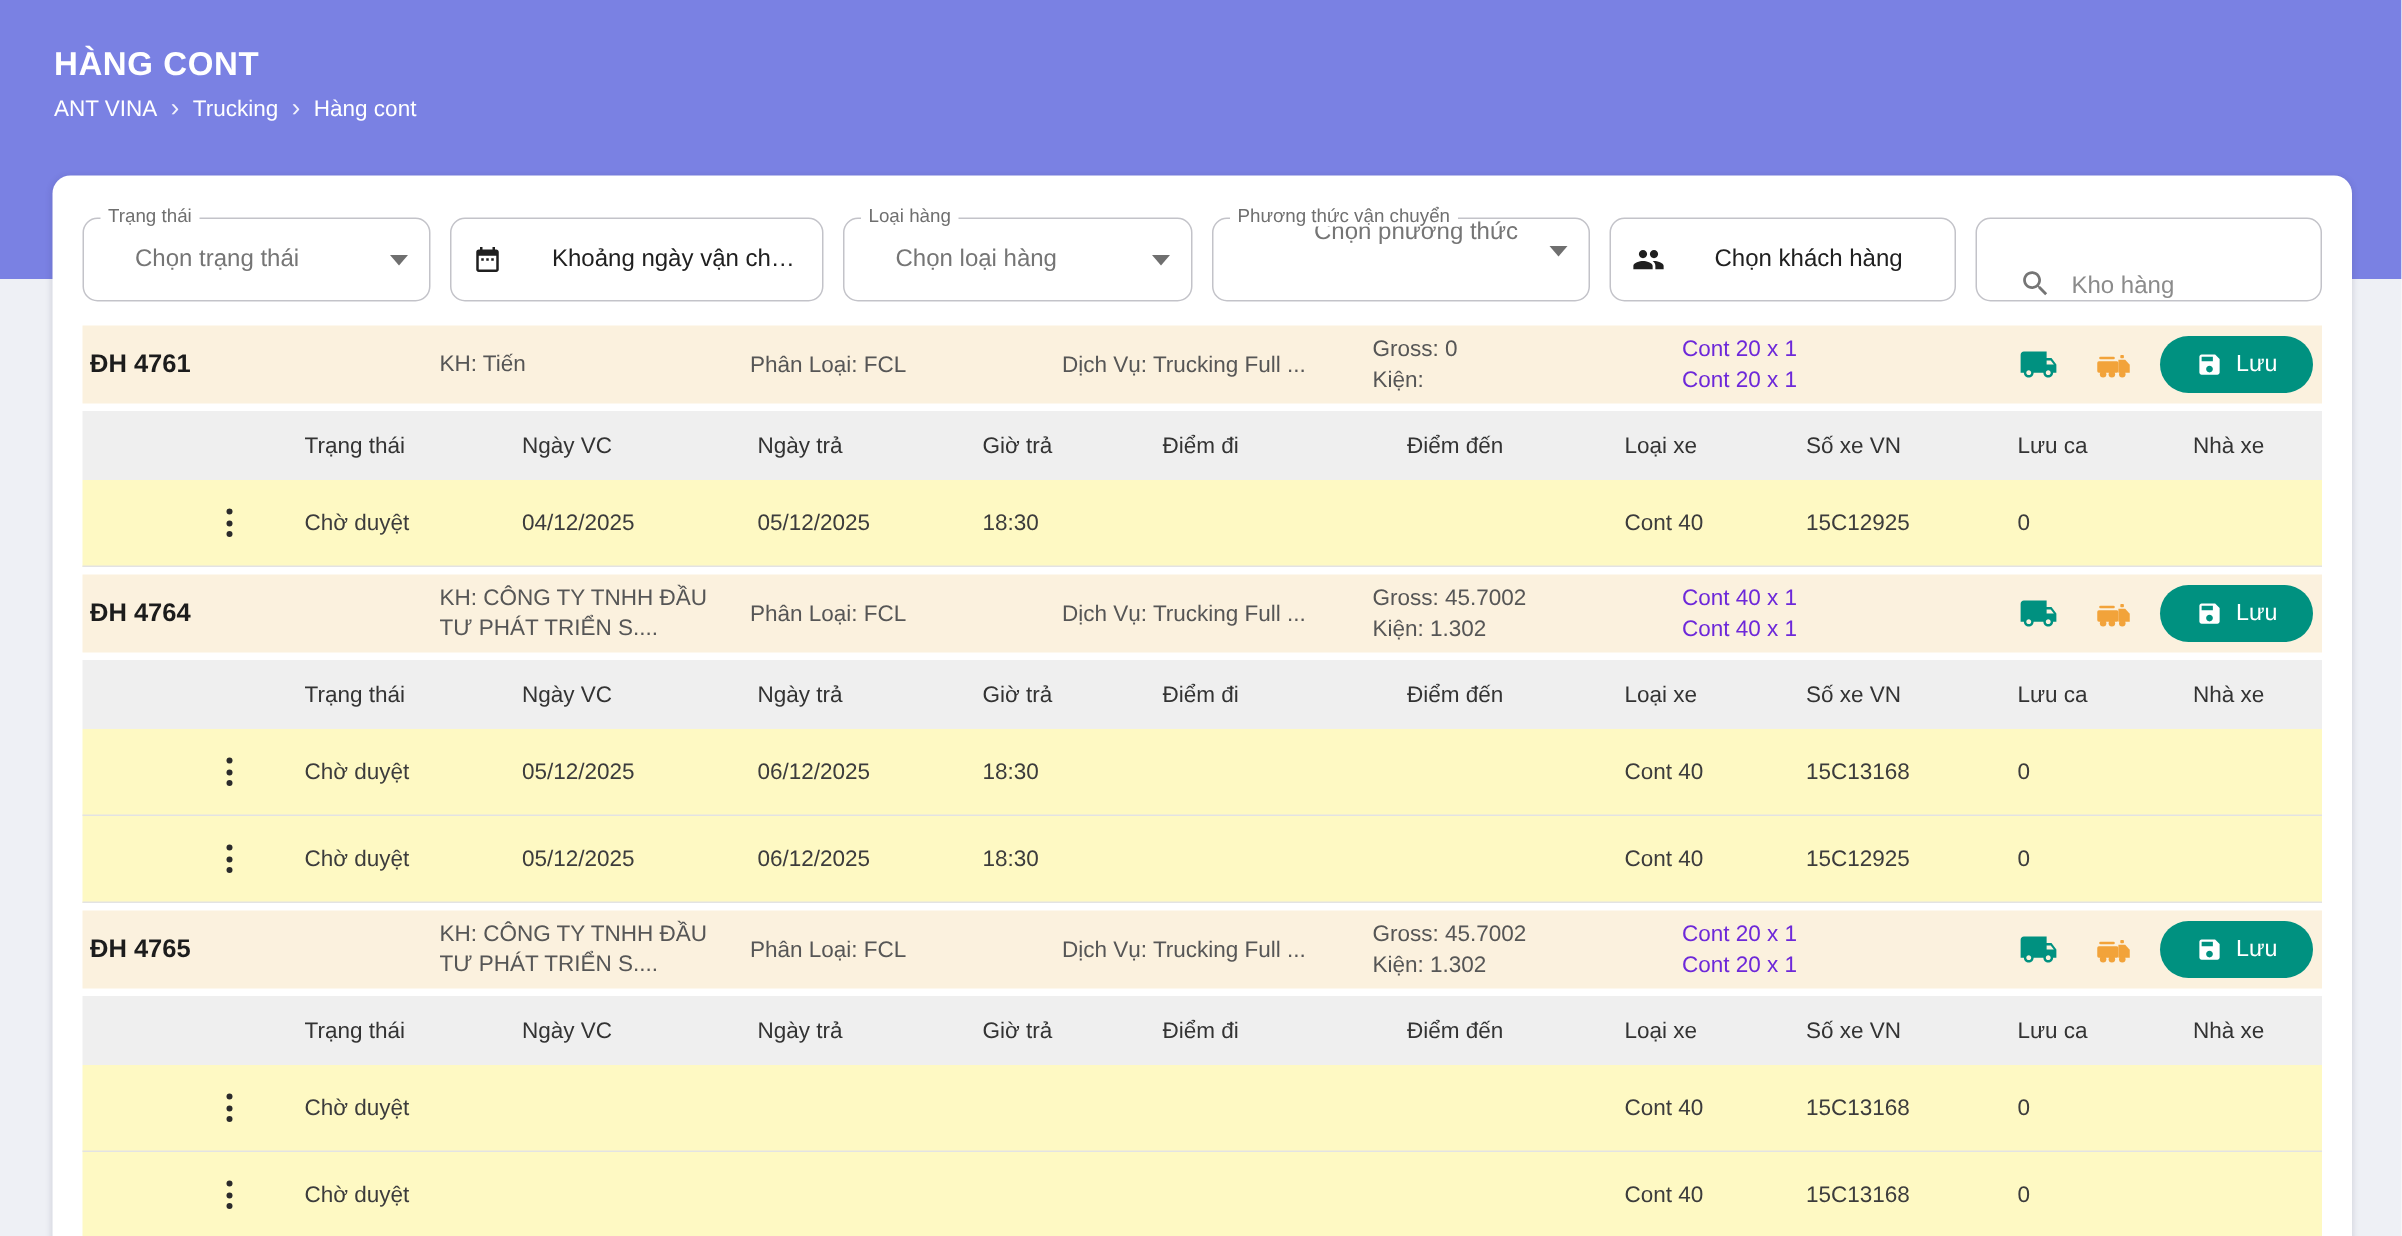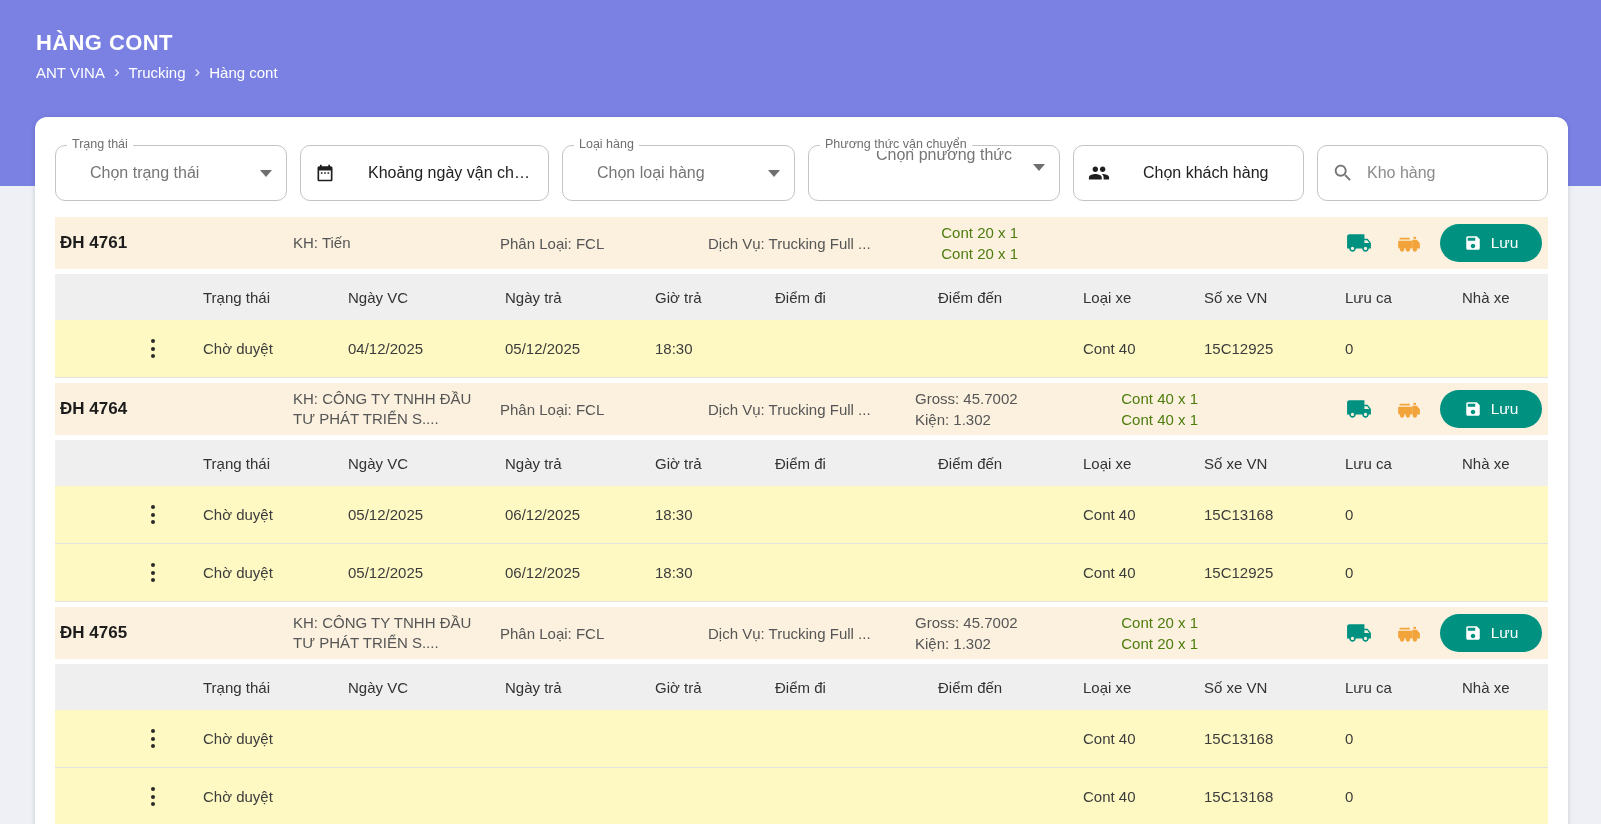--- a/index.html
+++ b/index.html
@@ -47,21 +47,21 @@
     margin-left: auto; width: 0; height: 0;
     border-left: 6px solid transparent; border-right: 6px solid transparent;
     border-top: 7px solid #6f6f6f;
   }
   .fctl .lead-icon { display: inline-flex; margin-right: 13px; flex: none; }
   .f-status { width: 232px; }
   .f-date   { width: 249px; }
   .f-cargo  { width: 233px; }
   .f-method { width: 252px; flex-direction: column; }
   .f-cust   { width: 231px; }
-  .f-search { width: 231px; padding: 0 14px; }
+  .f-search { width: 231px; padding: 0 28px; align-items: flex-end; }
   .f-search input {
     border: none; outline: none; font-size: 16px; color: #3c3c3c; width: 100%;
     font-family: inherit; background: transparent;
   }
   .f-search input::placeholder { color: #8b8b8b; opacity: 1; }
 
   
   .table { margin-top: 16px; }
   .order-row {
     height: 52px; background: #fbf1de; display: flex; align-items: center;
@@ -69,21 +69,21 @@
   }
   .order-row .oid {
     width: 238px; padding-left: 5px; font-size: 17px; font-weight: 700; color: #1c1c1c;
     flex: none;
   }
   .order-cell { flex: none; padding-right: 8px; }
   .o-cust { width: 207px; line-height: 20px; max-height: 42px; overflow: hidden; }
   .o-class { width: 208px; }
   .o-serv { width: 207px; white-space: nowrap; overflow: hidden; }
   .o-gross { width: 180px; line-height: 21px; }
-  .o-cont { width: 111px; text-align: right; line-height: 21px; color: #4d7c0f; }
+  .o-cont { width: 111px; text-align: right; line-height: 21px; color: #6d28d9; }
   .o-icons { margin-left: auto; display: flex; align-items: center; gap: 24px; padding-right: 18px; }
   .icon-btn { background: none; border: none; cursor: pointer; display: inline-flex; padding: 0; }
   .save-btn {
     flex: none; margin-right: 6px; height: 38px; min-width: 102px;
     background: #009180; color: #fff; border: none; border-radius: 19px;
     font-size: 15.5px; font-family: inherit; cursor: pointer;
     display: inline-flex; align-items: center; justify-content: center; gap: 9px; padding: 0 18px;
   }
 
   .tgrid {
@@ -176,20 +176,24 @@
     </div>
 
     <div class="table">
 
       <div class="group">
         <div class="order-row">
           <div class="oid">ĐH 4761</div>
           <div class="order-cell o-cust">KH: Tiến</div>
           <div class="order-cell o-class">Phân Loại: FCL</div>
           <div class="order-cell o-serv">Dịch Vụ: Trucking Full ...</div>
+          <div class="order-cell o-gross">
+            <div>Gross: 0</div>
+            <div>Kiện:</div>
+          </div>
           <div class="order-cell o-cont">
             <div>Cont 20 x 1</div>
             <div>Cont 20 x 1</div>
           </div>
           <div class="o-icons">
             <button class="icon-btn">
               <svg width="26" height="26" viewBox="0 0 24 24">
                   <path fill="#009180" d="M20 8h-3V4H3c-1.1 0-2 .9-2 2v11h2c0 1.66 1.34 3 3 3s3-1.34 3-3h6c0 1.66 1.34 3 3 3s3-1.34 3-3h2v-5l-3-4zM6 18.5c-.83 0-1.5-.67-1.5-1.5s.67-1.5 1.5-1.5 1.5.67 1.5 1.5-.67 1.5-1.5 1.5zm13.5-9 1.96 2.5H17V9.5h2.5zm-1.5 9c-.83 0-1.5-.67-1.5-1.5s.67-1.5 1.5-1.5 1.5.67 1.5 1.5-.67 1.5-1.5 1.5z"></path>
                 </svg>
             </button>

